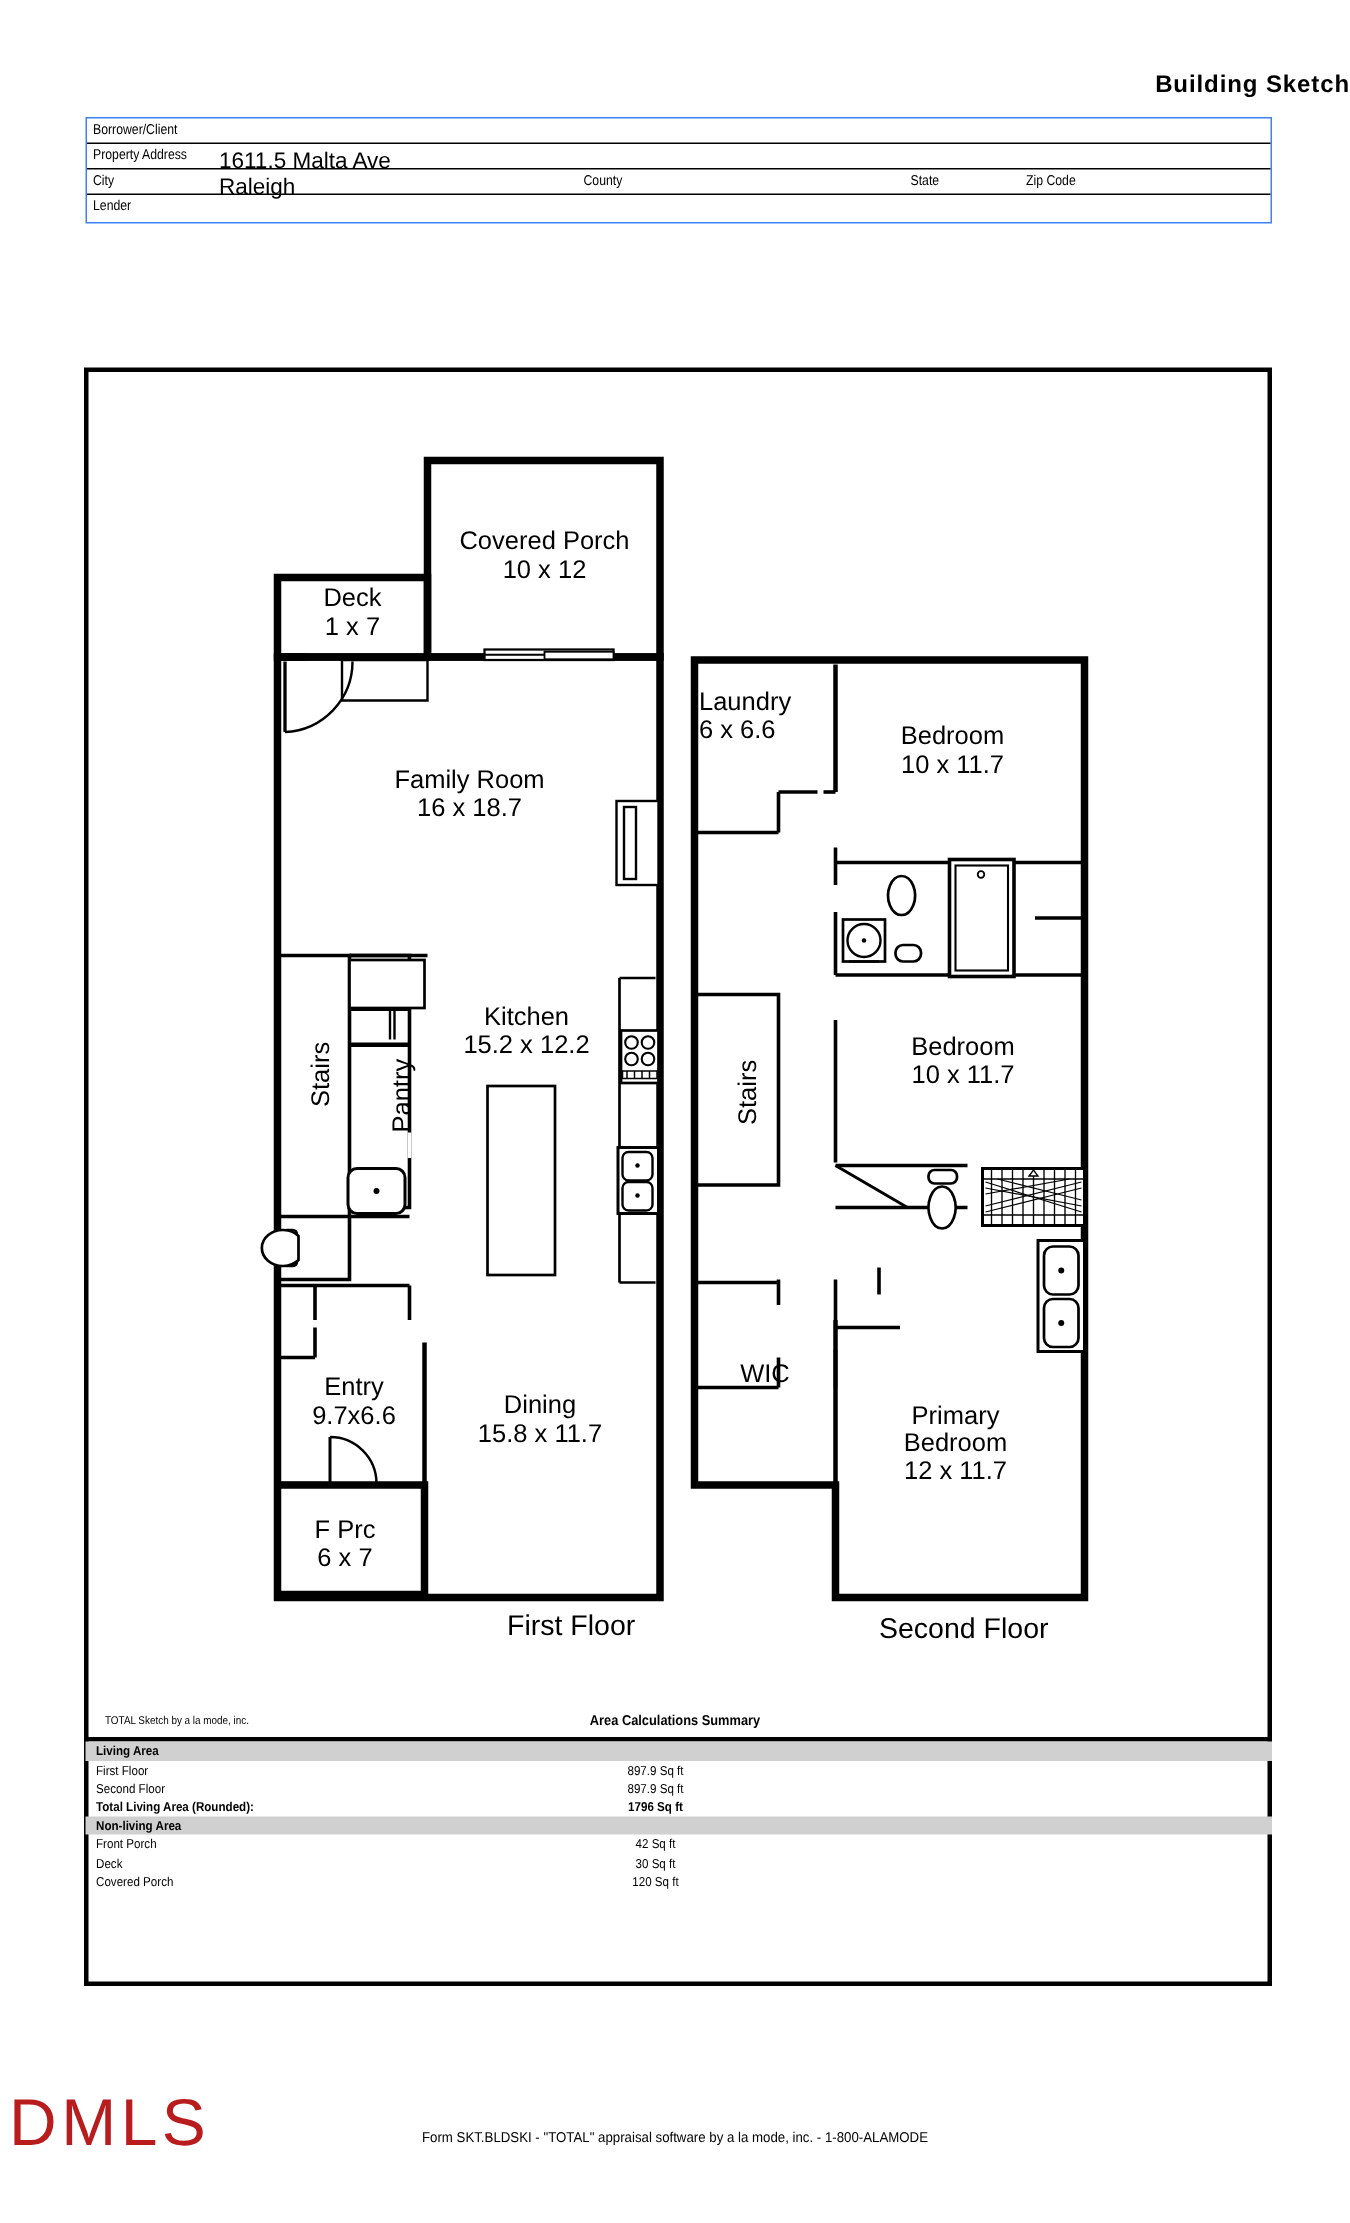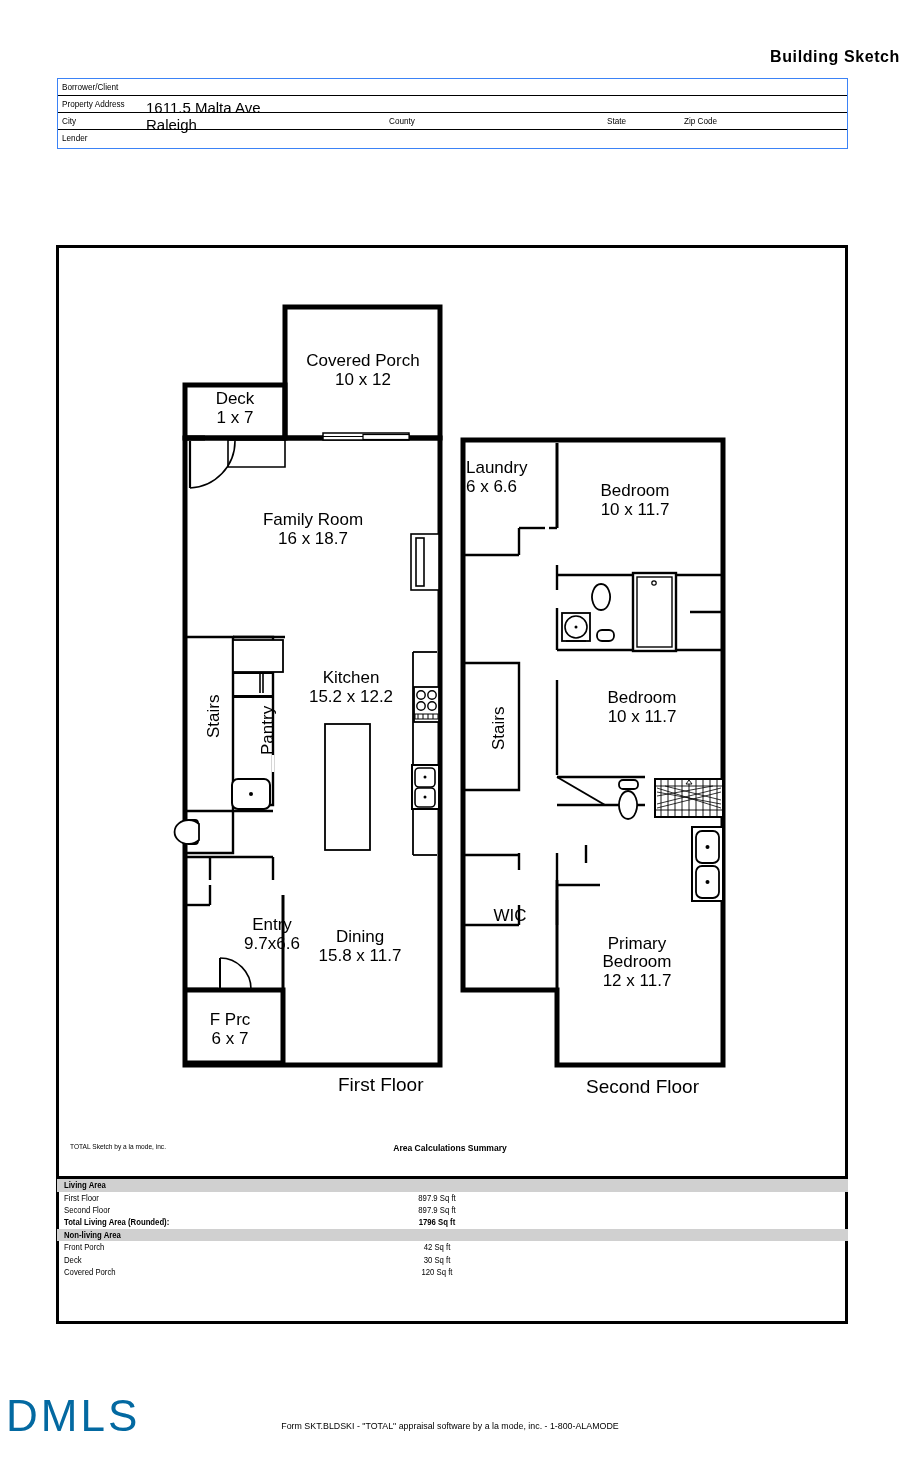--- a/index.html
+++ b/index.html
@@ -140,21 +140,20 @@
     transform: scaleX(0.9);
     transform-origin: center top;
   }
   #calc-table {
     position: absolute;
     left: 57px;
     top: 1158px;
     width: 791px;
     border-top: 3px solid #000;
     box-sizing: border-box;
-    margin-top: 18px;
   }
   .calc-row {
     position: relative;
     height: 12.3px;
     box-sizing: border-box;
   }
   .calc-row.section {
     background: #d0d0d0;
     font-weight: bold;
     height: 12.8px;
@@ -184,21 +183,21 @@
   }
 
   
   #dmls-logo {
     position: absolute;
     left: 6px;
     top: 1391px;
     font-family: "Liberation Sans", sans-serif;
     font-size: 44px;
     letter-spacing: 3px;
-    color: #0369a1;
+    color: #b91c1c;
     -webkit-text-stroke: 0px;
     font-weight: 300;
   }
   #form-footer {
     position: absolute;
     left: 0;
     top: 1420px;
     width: 900px;
     text-align: center;
     font-size: 9.5px;
@@ -421,21 +420,21 @@
 </div>
 
 <div class="room-label" style="left:281px; top:668px; width:140px;">
   <span class="rname">Kitchen</span>
   <span class="rdim">15.2 x 12.2</span>
 </div>
 
 <div class="vlabel" style="left:204px; top:738px;">Stairs</div>
 <div class="vlabel" style="left:258px; top:755px;">Pantry</div>
 
-<div class="room-label" style="left:184px; top:915px; width:104px;margin-left:36px;">
+<div class="room-label" style="left:184px; top:915px; width:104px;">
   <span class="rname">Entry</span>
   <span class="rdim">9.7x6.6</span>
 </div>
 
 <div class="room-label" style="left:290px; top:927px; width:140px;">
   <span class="rname">Dining</span>
   <span class="rdim">15.8 x 11.7</span>
 </div>
 
 <div class="room-label" style="left:178px; top:1010px; width:104px; text-align:center;">

